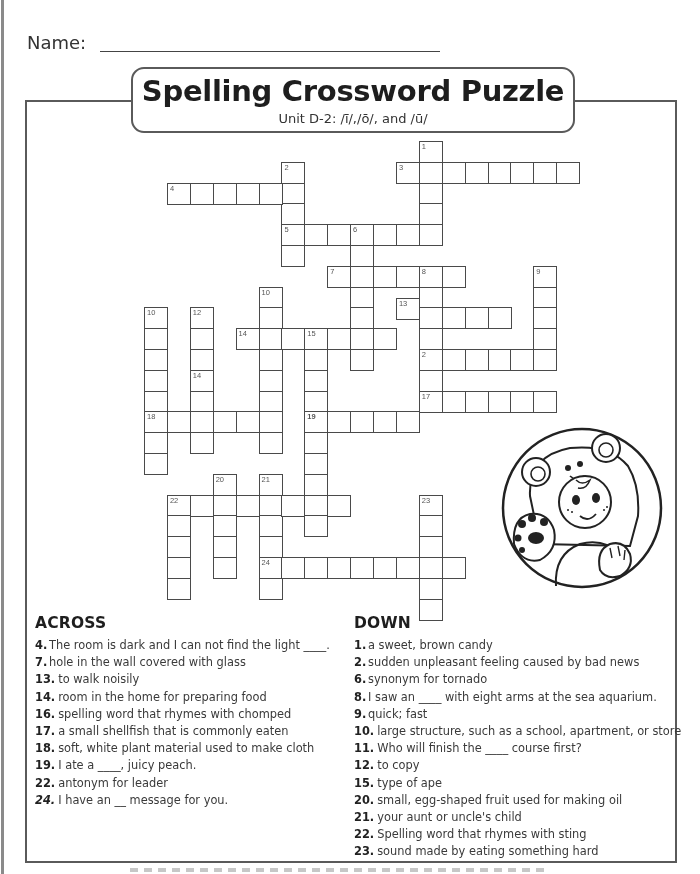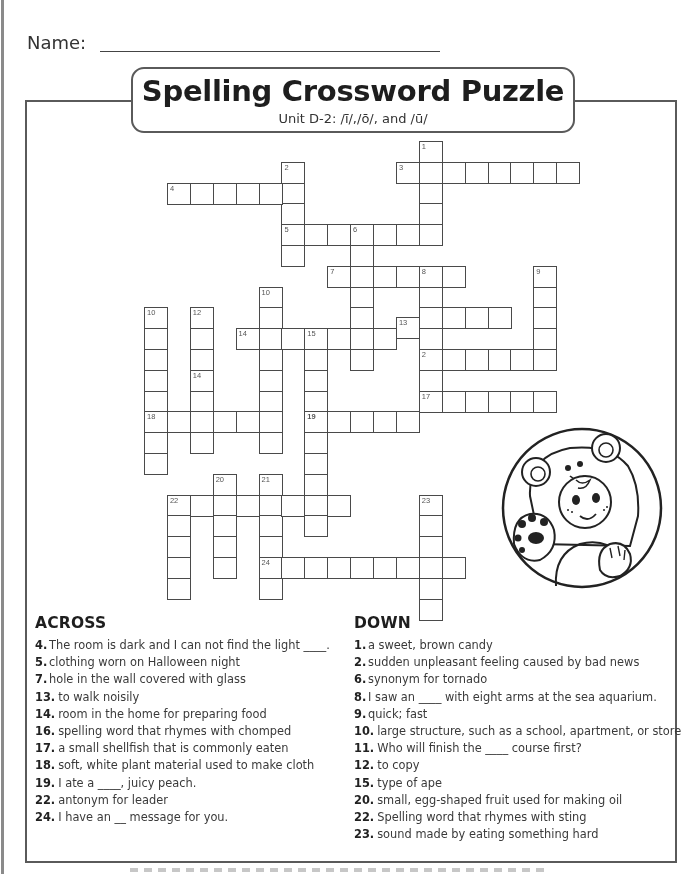--- a/index.html
+++ b/index.html
@@ -160,21 +160,21 @@
       <span class="num">12</span>
     </div>
     <div class="cell" style="left: 189.8px; top: 328.2px; width: 24.1px; height: 22px;"></div>
     <div class="cell" style="left: 189.8px; top: 349px; width: 24.1px; height: 22px;"></div>
     <div class="cell" style="left: 189.8px; top: 369.8px; width: 24.1px; height: 22px;">
       <span class="num">14</span>
     </div>
     <div class="cell" style="left: 189.8px; top: 390.6px; width: 24.1px; height: 22px;"></div>
     <div class="cell" style="left: 189.8px; top: 411.4px; width: 24.1px; height: 22px;"></div>
     <div class="cell" style="left: 189.8px; top: 432.2px; width: 24.1px; height: 22px;"></div>
-    <div class="cell" style="left: 395.9px; top: 317px; width: 24.1px; height: 22px;">
+    <div class="cell" style="left: 395.9px; top: 298px; width: 24.1px; height: 22px;">
       <span class="num">13</span>
     </div>
     <div class="cell" style="left: 441.7px; top: 307.4px; width: 24.1px; height: 22px;"></div>
     <div class="cell" style="left: 464.6px; top: 307.4px; width: 24.1px; height: 22px;"></div>
     <div class="cell" style="left: 487.5px; top: 307.4px; width: 24.1px; height: 22px;"></div>
     <div class="cell" style="left: 235.6px; top: 328.2px; width: 24.1px; height: 22px;">
       <span class="num">14</span>
     </div>
     <div class="cell" style="left: 281.4px; top: 328.2px; width: 24.1px; height: 22px;"></div>
     <div class="cell" style="left: 304.3px; top: 328.2px; width: 24.1px; height: 22px;">
@@ -289,44 +289,44 @@
     <path d="M56 160 Q54 128 80 118 Q104 112 120 128" fill="none" stroke="#222" stroke-width="2"></path>
     <path d="M100 144 Q96 124 110 118 Q124 114 130 128 Q134 142 120 150 Q106 154 100 144 Z" fill="#fff" stroke="#222" stroke-width="2"></path>
     <path d="M110 122 L112 132 M118 120 L120 130 M125 124 L124 134" stroke="#222" stroke-width="1.4"></path>
   </svg>
 </div>
 
 <div class="clues-col across">
   <h3>ACROSS</h3>
   <div id="across-list">
       <div class="clue"><span class="n" style="width: 14px; margin-right: 0px;">4.</span><span>The room is dark and I can not find the light ____.</span></div>
-      <div class="clue"><span class="n" style="width: 14px; margin-right: 0px;">5.</span><span>clothing worn on Halloween night</span></div>
       <div class="clue"><span class="n" style="width: 14px; margin-right: 0px;">7.</span><span>hole in the wall covered with glass</span></div>
       <div class="clue"><span class="n" style="width: auto; margin-right: 3px;">13.</span><span>to walk noisily</span></div>
       <div class="clue"><span class="n" style="width: auto; margin-right: 3px;">14.</span><span>room in the home for preparing food</span></div>
       <div class="clue"><span class="n" style="width: auto; margin-right: 3px;">16.</span><span>spelling word that rhymes with chomped</span></div>
       <div class="clue"><span class="n" style="width: auto; margin-right: 3px;">17.</span><span>a small shellfish that is commonly eaten</span></div>
       <div class="clue"><span class="n" style="width: auto; margin-right: 3px;">18.</span><span>soft, white plant material used to make cloth</span></div>
       <div class="clue"><span class="n" style="width: auto; margin-right: 3px;">19.</span><span>I ate a ____, juicy peach.</span></div>
       <div class="clue"><span class="n" style="width: auto; margin-right: 3px;">22.</span><span>antonym for leader</span></div>
-      <div class="clue"><span class="n" style="width: auto; margin-right: 3px;">24.</span><span>I have an __ message for you.</span></div>
+      <div class="clue"><span class="n" style="width: auto; margin-right: 3px; font-style: italic;">24.</span><span>I have an __ message for you.</span></div>
     </div>
 </div>
 
 <div class="clues-col down">
   <h3>DOWN</h3>
   <div id="down-list">
       <div class="clue"><span class="n" style="width: 14px; margin-right: 0px;">1.</span><span>a sweet, brown candy</span></div>
       <div class="clue"><span class="n" style="width: 14px; margin-right: 0px;">2.</span><span>sudden unpleasant feeling caused by bad news</span></div>
       <div class="clue"><span class="n" style="width: 14px; margin-right: 0px;">6.</span><span>synonym for tornado</span></div>
       <div class="clue"><span class="n" style="width: 14px; margin-right: 0px;">8.</span><span>I saw an ____ with eight arms at the sea aquarium.</span></div>
       <div class="clue"><span class="n" style="width: 14px; margin-right: 0px;">9.</span><span>quick; fast</span></div>
       <div class="clue"><span class="n" style="width: auto; margin-right: 3px;">10.</span><span>large structure, such as a school, apartment, or store</span></div>
       <div class="clue"><span class="n" style="width: auto; margin-right: 3px;">11.</span><span>Who will finish the ____ course first?</span></div>
       <div class="clue"><span class="n" style="width: auto; margin-right: 3px;">12.</span><span>to copy</span></div>
       <div class="clue"><span class="n" style="width: auto; margin-right: 3px;">15.</span><span>type of ape</span></div>
       <div class="clue"><span class="n" style="width: auto; margin-right: 3px;">20.</span><span>small, egg-shaped fruit used for making oil</span></div>
+      <div class="clue"><span class="n" style="width: auto; margin-right: 3px;">21.</span><span>your aunt or uncle's child</span></div>
       <div class="clue"><span class="n" style="width: auto; margin-right: 3px;">22.</span><span>Spelling word that rhymes with sting</span></div>
       <div class="clue"><span class="n" style="width: auto; margin-right: 3px;">23.</span><span>sound made by eating something hard</span></div>
     </div>
 </div>
 
 <div class="footer-cut"></div>
 
 </body></html>

